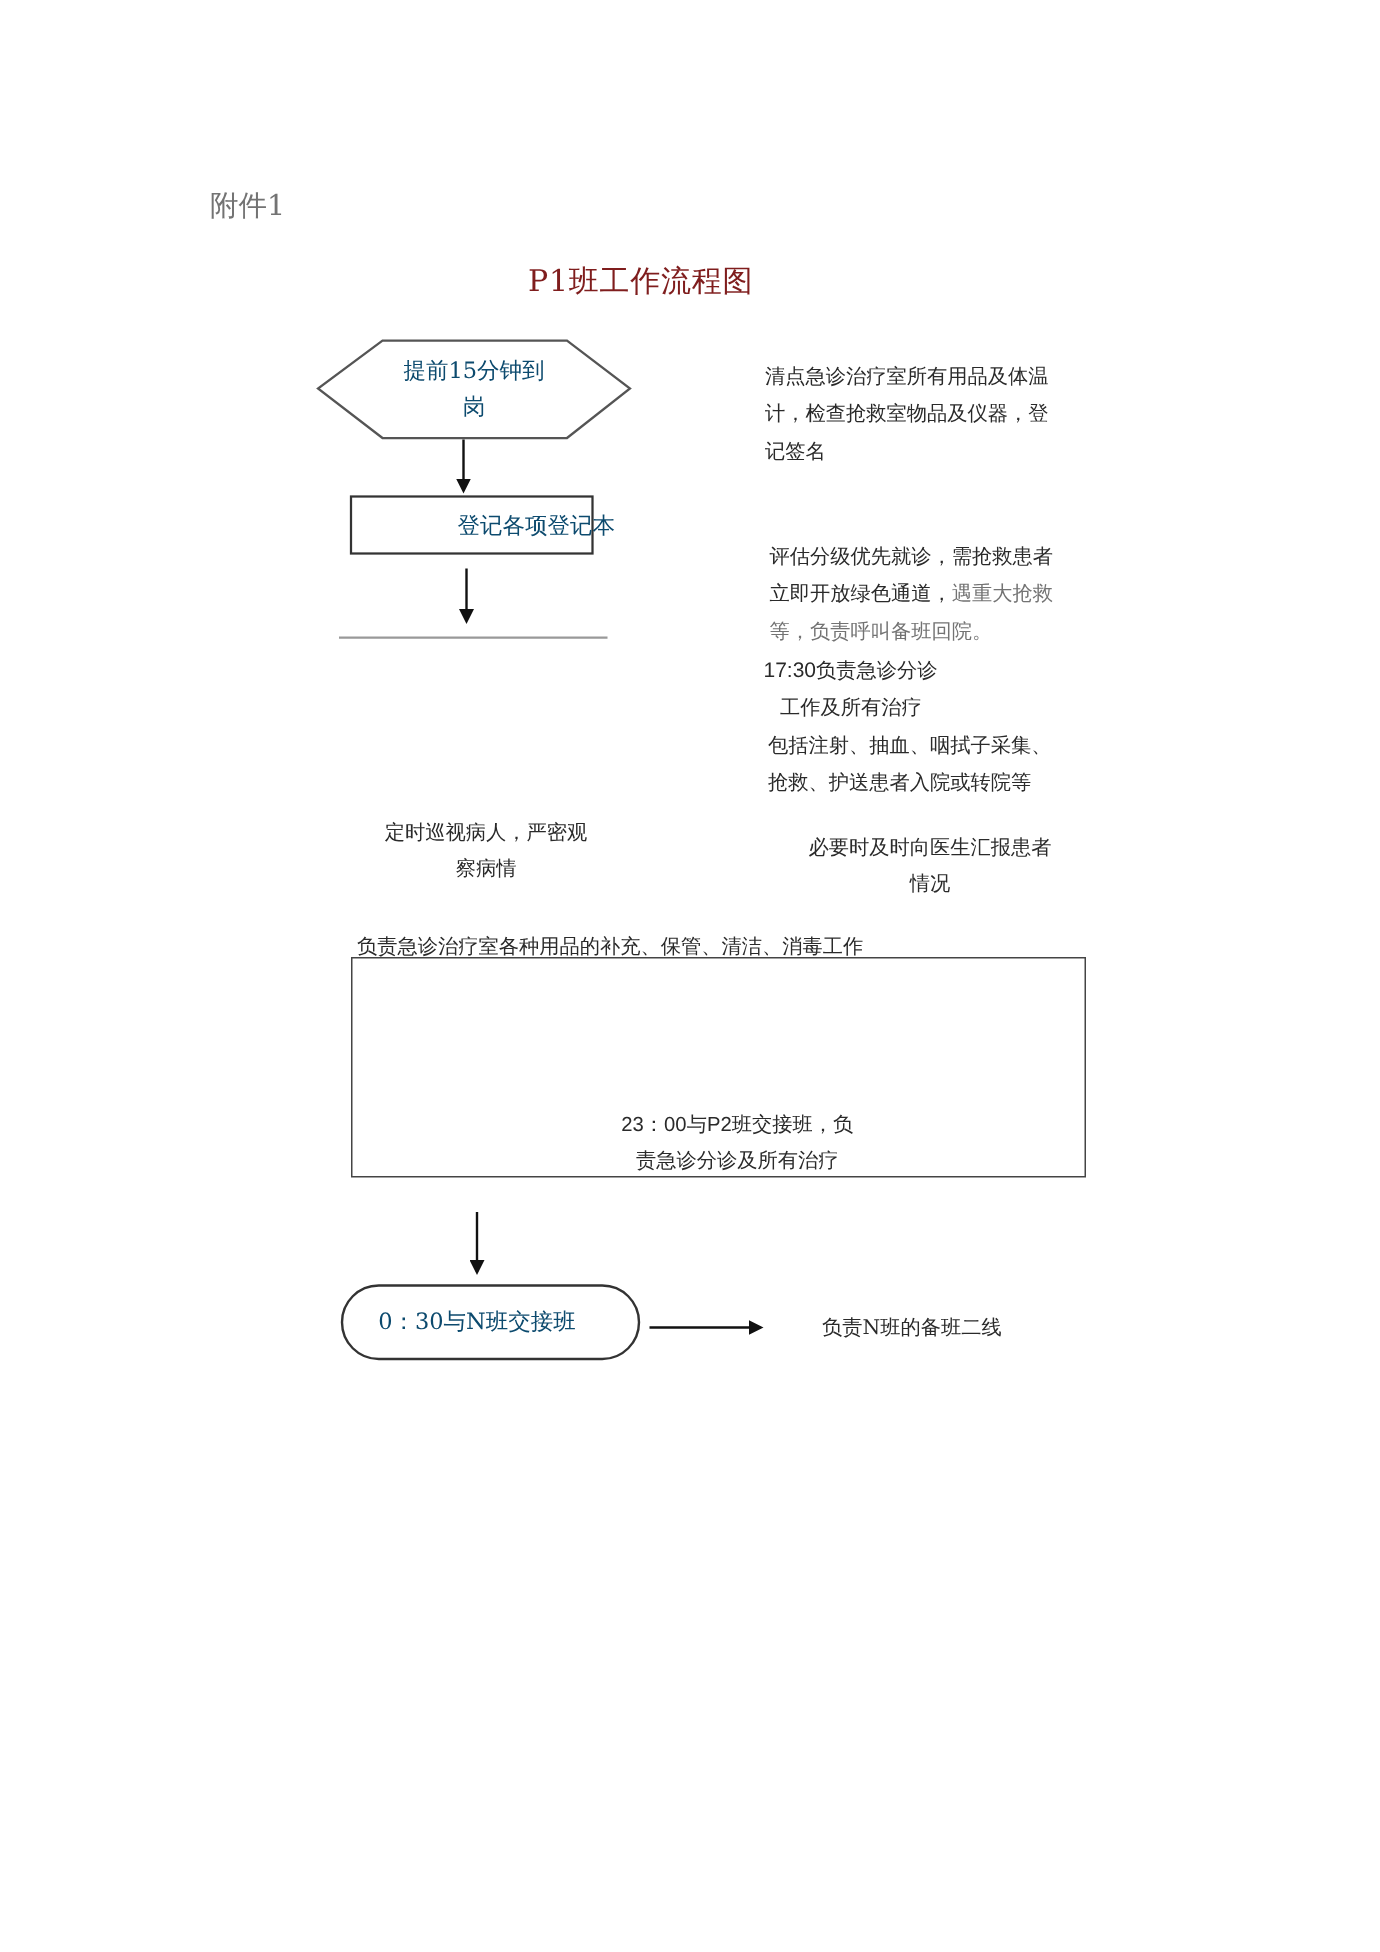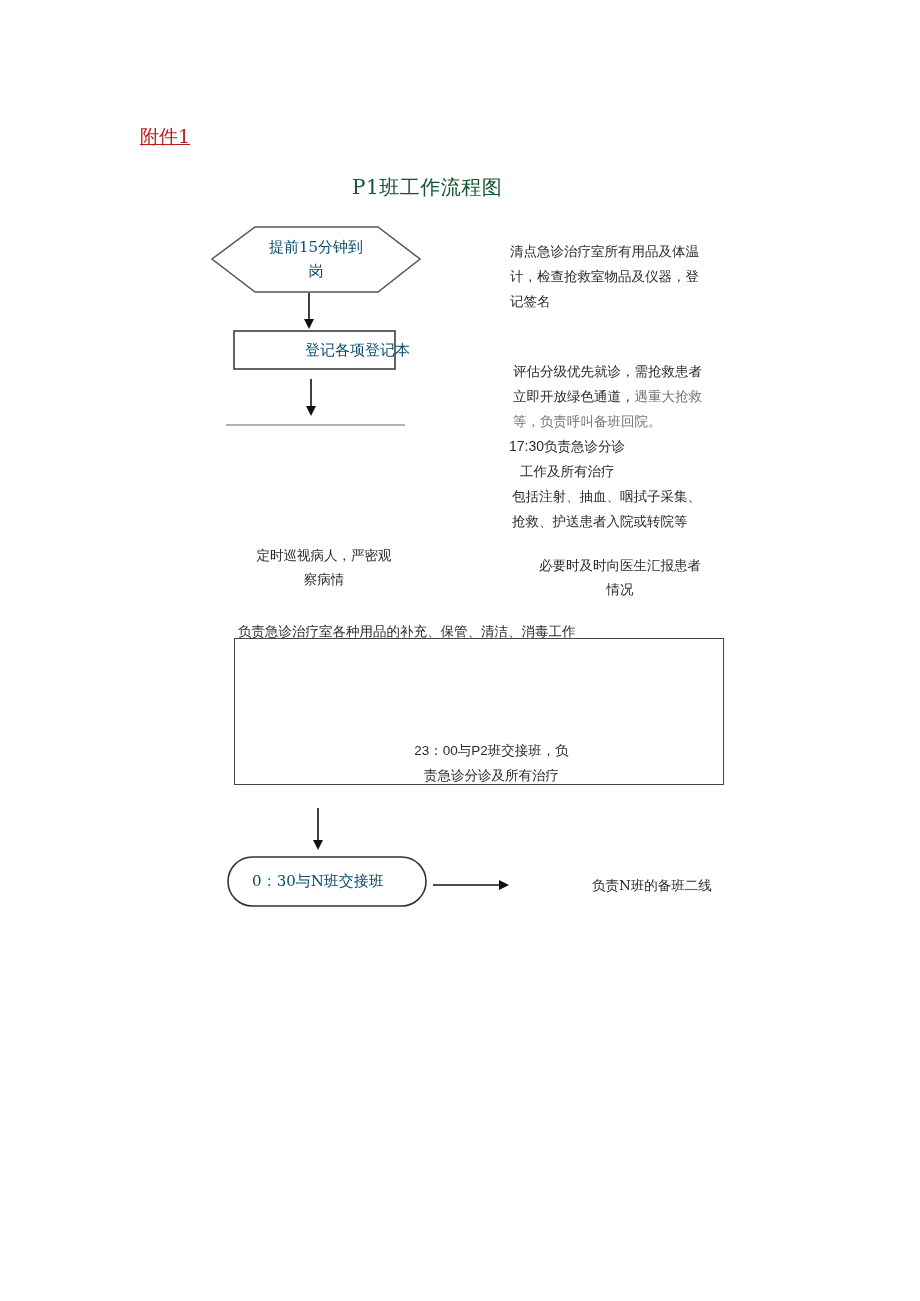--- a/index.html
+++ b/index.html
@@ -1,20 +1,20 @@
 <!DOCTYPE html>
 <html><head>
 <meta charset="utf-8">
 <style>
   html, body { margin: 0; padding: 0; background: #ffffff; }
   body { width: 920px; height: 1301px; position: relative; overflow: hidden;
          font-family: "DejaVu Serif", "Liberation Serif", serif; color: #222; }
   .abs { position: absolute; }
-  .attach { left: 140px; top: 124px; font-size: 19px; color: #b91c1c; text-decoration: underline; }
-  .title { left: 352px; top: 174px; font-size: 20px; color: #14532d; letter-spacing: 0.5px; text-align: center; }
+  .attach { left: 140px; top: 124px; font-size: 19px; color: #737373; }
+  .title { left: 352px; top: 174px; font-size: 20px; color: #7f1d1d; letter-spacing: 0.5px; text-align: center; }
   svg.flow { position: absolute; left: 0; top: 0; }
   .node-text { font-size: 15px; color: #0c4a6e; text-align: center; line-height: 24px; }
   .side { font-size: 13.5px; color: #2a2a2a; line-height: 25px; }
   .red { color: #737373; }
   .sans { font-family: "Liberation Sans", "DejaVu Sans", sans-serif; }
 </style>
 </head>
 <body>
 
 <div class="abs attach">附件1</div>
@@ -83,13 +83,13 @@
 </div>
 
 <div class="abs side" style="left:238px; top:619px; width:480px;">负责急诊治疗室各种用品的补充、保管、清洁、消毒工作</div>
 <div class="abs side" style="left:234px; top:738px; width:489px; text-align:center; line-height:24px;padding-left:13px;">
   <div><span class="sans">23：00与P2班交接班，负</span></div>
   <div>责急诊分诊及所有治疗</div>
 </div>
 
 <div class="abs node-text" style="left:228px; top:869px; width:180px;">0：30与N班交接班</div>
 
-<div class="abs side" style="left:548px; top:873px; width:160px;margin-left:44px;">负责N班的备班二线</div>
+<div class="abs side" style="left:548px; top:873px; width:160px;">负责N班的备班二线</div>
 
 </body></html>

